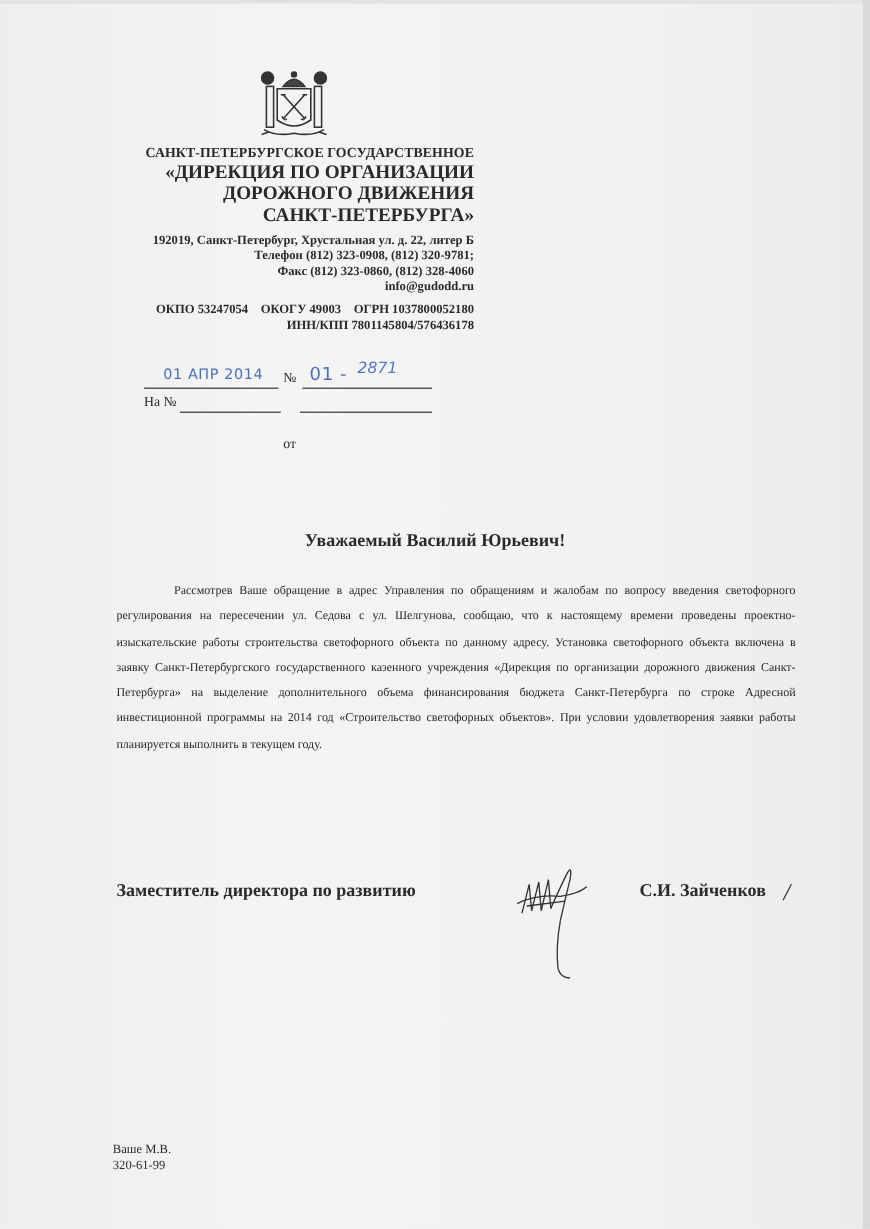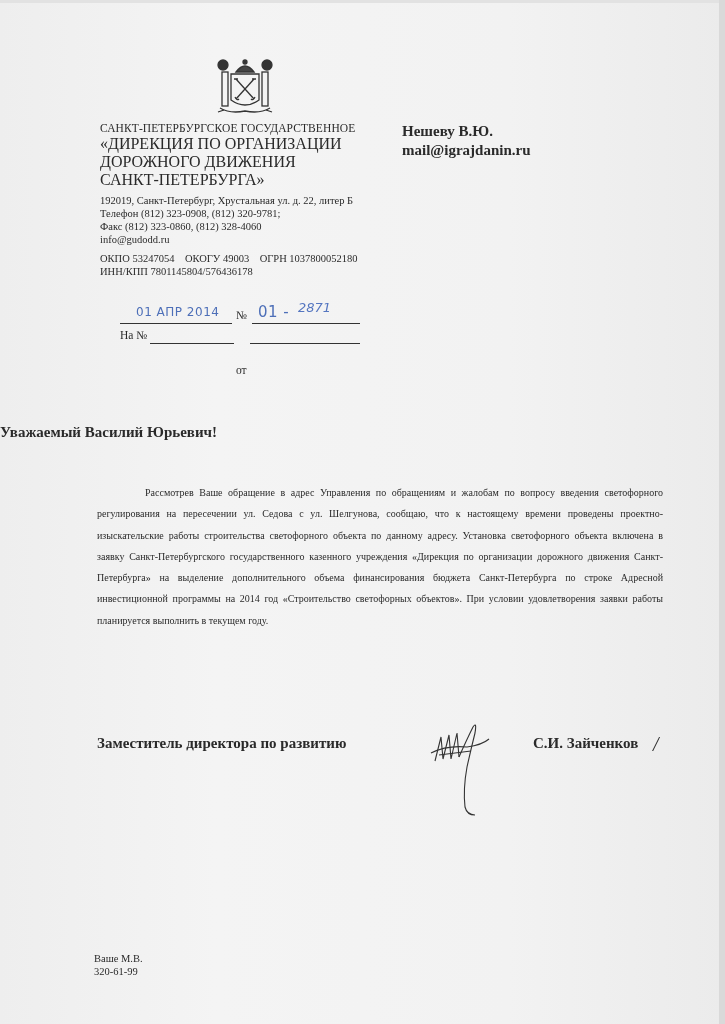--- a/index.html
+++ b/index.html
@@ -8,37 +8,37 @@
     background: #f1f1f1;
     font-family: "Liberation Serif", "DejaVu Serif", serif;
     color: #2a2a2a;
   }
   .page { position: absolute; inset: 0; background: linear-gradient(90deg, #eeeeee 0%, #f4f4f4 30%, #f2f2f2 70%, #ebebeb 100%); }
   .edge-right { position: absolute; top: 0; right: 0; width: 6px; height: 1024px; background: #d9d9d9; }
   .edge-top { position: absolute; top: 0; left: 0; width: 725px; height: 3px; background: #e2e2e2; }
 
   .emblem { position: absolute; left: 210px; top: 56px; width: 70px; height: 64px; }
 
-  .org { position: absolute; left: 100px; top: 122px; width: 295px; text-align: left; }
+  .org { position: absolute; left: 100px; top: 122px; width: 295px; text-align: right; font-weight: bold; }
   .org .l1 { font-size: 11.5px; line-height: 13px; letter-spacing: 0.1px; }
   .org .l2 { font-size: 11.5px; line-height: 13px; }
   .org .big { font-size: 16px; line-height: 18px; }
   .org .addr { font-size: 10.5px; line-height: 13px; margin-top: 5px; }
   .org .codes { font-size: 10.5px; line-height: 13px; margin-top: 6px; }
 
   .reg { position: absolute; left: 120px; top: 305px; width: 245px; font-size: 11.5px; }
   .reg-row { position: relative; height: 20px; }
   .uline { position: absolute; border-bottom: 1px solid #333; height: 16px; }
   .stamp { font-family: "DejaVu Sans", sans-serif; color: #4d6fb8; font-size: 12px; letter-spacing: 0.5px; position: absolute; }
   .hand { font-family: "DejaVu Sans", sans-serif; font-style: italic; color: #5576c0; font-size: 13px; position: absolute; }
   .lbl { position: absolute; }
 
   .recipient { position: absolute; left: 402px; top: 122px; font-weight: bold; font-size: 15px; line-height: 19px; color: #2a2a2a; }
 
-  .salutation { position: absolute; left: 0; width: 725px; top: 424px; font-weight: bold; font-size: 15px; }
+  .salutation { position: absolute; left: 0; width: 725px; top: 443px; text-align: center; font-weight: bold; font-size: 15px; }
 
   .body-text {
     position: absolute; left: 97px; top: 482px; width: 566px;
     font-size: 10px; line-height: 21.3px; text-align: justify; text-indent: 48px;
   }
 
   .signature-row { position: absolute; left: 97px; top: 735px; width: 600px; font-weight: bold; font-size: 15px; }
   .sig-title { position: absolute; left: 0; top: 0; }
   .sig-name { position: absolute; left: 436px; top: 0; }
   .sig-scribble { position: absolute; left: 330px; top: -16px; width: 100px; height: 100px; }
@@ -103,24 +103,20 @@
       <span class="hand" style="left:178px; top:-5px;">2871</span>
     </div>
     <div class="reg-row">
       <span class="lbl" style="left:0; top:4px;">На №</span>
       <div class="uline" style="left:30px; top:2px; width:84px;"></div>
       <span class="lbl" style="left:116px; top:4px;margin-top:35px;">от</span>
       <div class="uline" style="left:130px; top:2px; width:110px;"></div>
     </div>
   </div>
 
-  <div class="recipient">
-    <div>Нешеву В.Ю.</div>
-    <div>mail@igrajdanin.ru</div>
-  </div>
 
   <div class="salutation">Уважаемый Василий Юрьевич!</div>
 
   <div class="body-text">Рассмотрев Ваше обращение в адрес Управления по обращениям и жалобам по вопросу введения светофорного регулирования на пересечении ул. Седова с ул. Шелгунова, сообщаю, что к настоящему времени проведены проектно-изыскательские работы строительства светофорного объекта по данному адресу. Установка светофорного объекта включена в заявку Санкт-Петербургского государственного казенного учреждения «Дирекция по организации дорожного движения Санкт-Петербурга» на выделение дополнительного объема финансирования бюджета Санкт-Петербурга по строке Адресной инвестиционной программы на 2014 год «Строительство светофорных объектов». При условии удовлетворения заявки работы планируется выполнить в текущем году.</div>
 
   <div class="signature-row">
     <span class="sig-title">Заместитель директора по развитию</span>
     <svg class="sig-scribble" viewBox="0 0 100 100">
       <g fill="none" stroke="#333" stroke-width="1.1">
         <path d="M4 34 Q20 26 40 28 Q55 26 62 20"></path>

